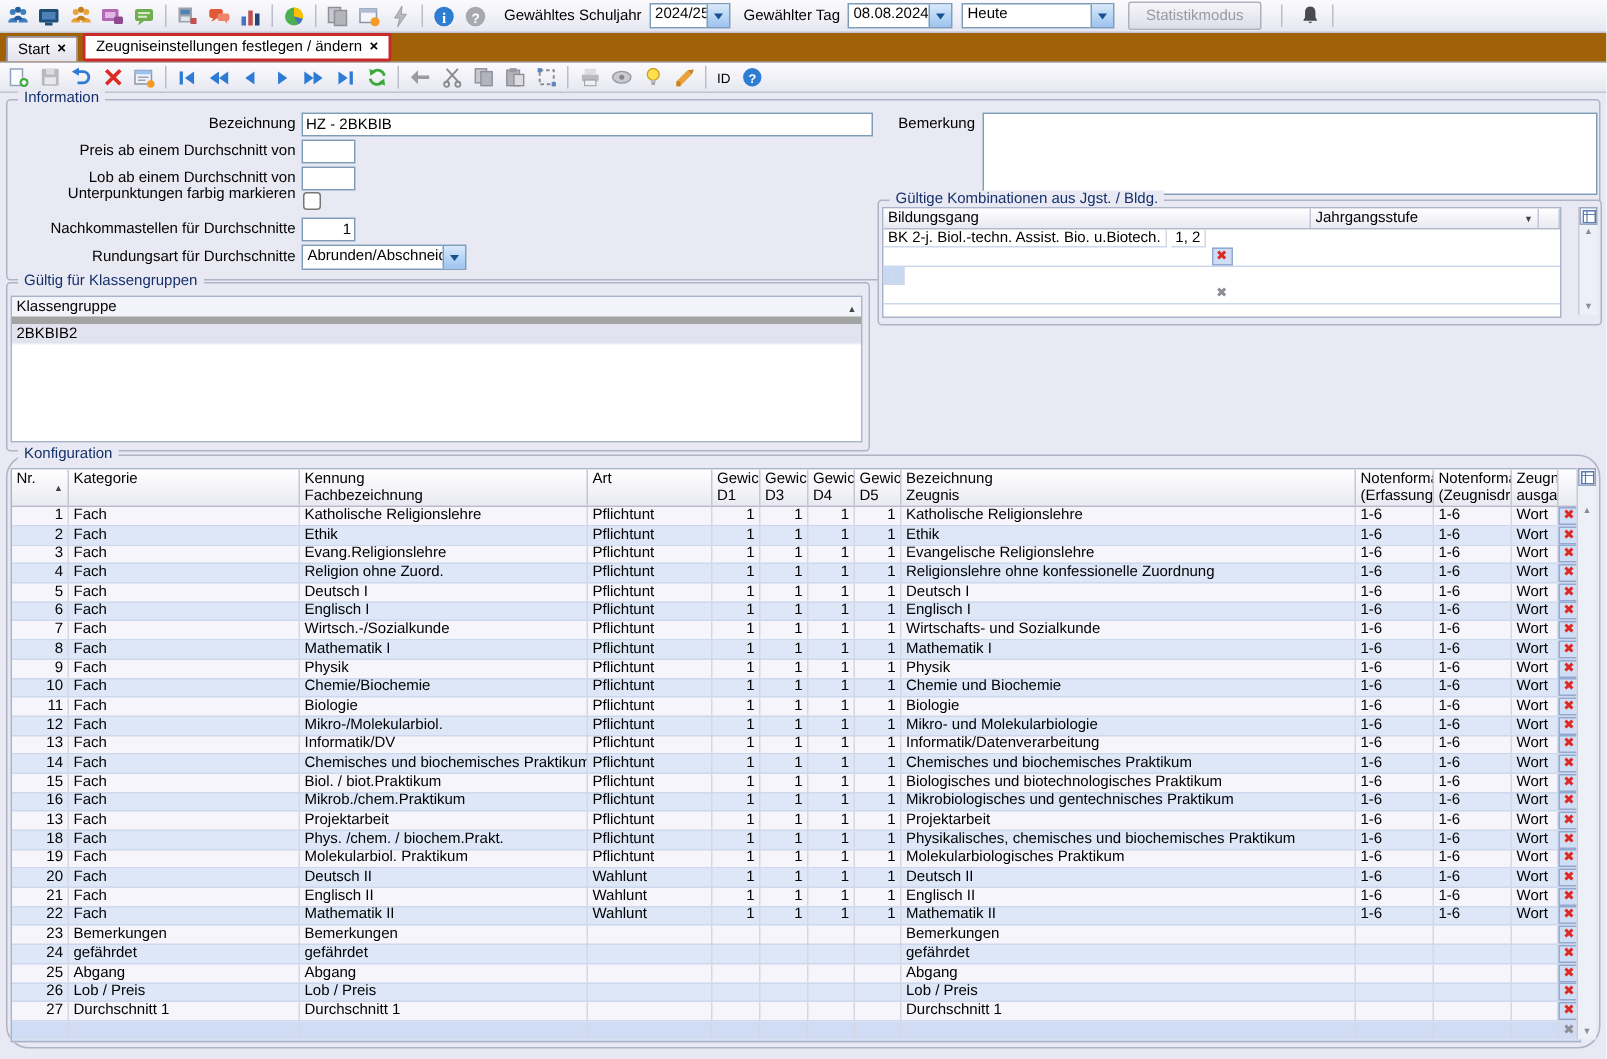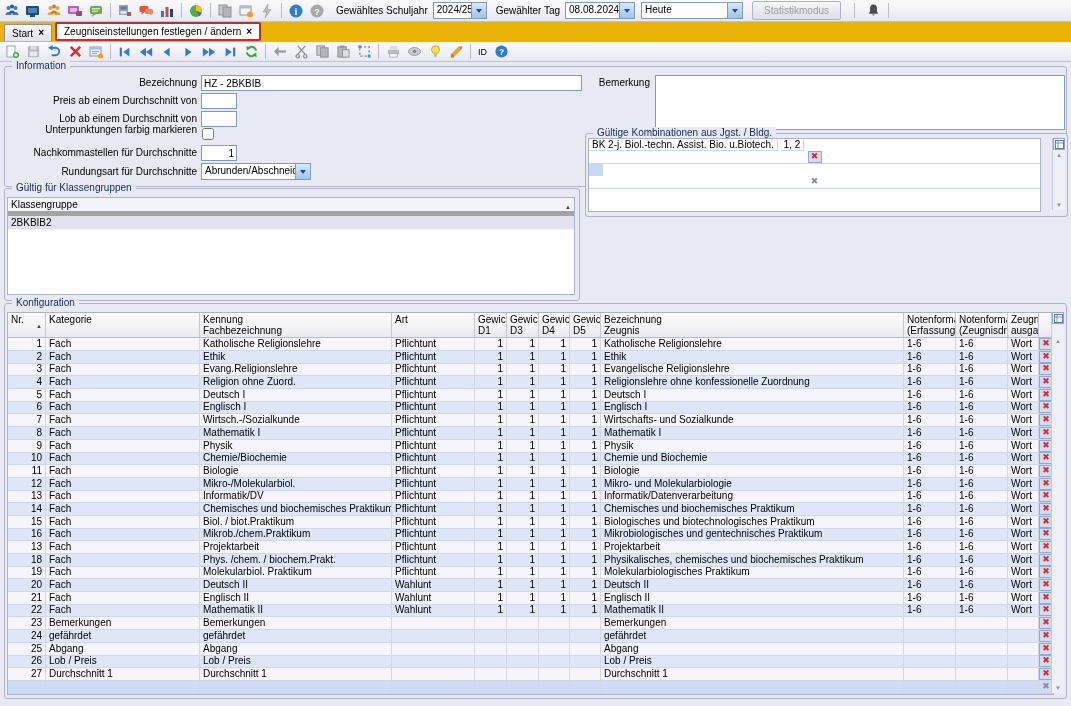--- a/index.html
+++ b/index.html
@@ -17,21 +17,21 @@
   .tb-label{margin:0 4px 0 8px;white-space:nowrap;}
   .combo{display:flex;align-items:stretch;background:#fff;border:1px solid #7f9db9;height:15px;}
   .combo .val{flex:1;padding:0 3px;line-height:14px;white-space:nowrap;overflow:hidden;}
   .combo .btn{width:14px;background:linear-gradient(#d9e9fb,#9cc3ef);border-left:1px solid #7f9db9;
     display:flex;align-items:center;justify-content:center;}
   .combo .btn::after{content:"";border:3px solid transparent;border-top:4px solid #17508e;margin-top:4px;}
   .push-btn{margin-left:8px;height:17px;padding:0 11px;background:linear-gradient(#f6f6fa,#dddde8);
     border:1px solid #b0b0c0;border-radius:2px;color:#9a9aa6;display:flex;align-items:center;}
 
   
-  .tabbar{height:19px;background:#eab308;border-bottom:1px solid #b3b3c5;display:flex;align-items:flex-end;padding-left:4px;gap:3px;}
+  .tabbar{height:19px;background:#a16207;border-bottom:1px solid #b3b3c5;display:flex;align-items:flex-end;padding-left:4px;gap:3px;}
   .tab{height:16px;display:flex;align-items:center;gap:5px;padding:0 7px;background:linear-gradient(#f8f8fb,#e3e3ed);
     border:1px solid #9090a6;border-bottom:none;border-radius:2px 2px 0 0;white-space:nowrap;}
   .tab.active{background:#fff;border:2px solid #cb2a2a;border-radius:2px;height:15px;}
   .tab .x{font-weight:bold;font-size:10px;line-height:10px;}
 
   
   .workspace{position:relative;width:1071px;height:644px;background:#e9e9f3;}
   .groupbox{position:absolute;border:1px solid #b0b3c6;border-radius:3px;background:#e9e9f3;}
   .legend{position:absolute;top:-7px;left:7px;background:#e9e9f3;padding:0 4px;color:#15316b;white-space:nowrap;}
 
@@ -410,20 +410,25 @@
         <span class="btn"></span>
       </div>
 
       <span class="lbl" style="left:540px;top:9px;width:105px">Bemerkung</span>
       <textarea class="txt" style="left: 650px; top: 8px; width: 404px; height: 53px;"></textarea>
     </div>
 
     <div class="groupbox" style="left:585px;top:71px;width:481px;height:82px;">
       <span class="legend">Gültige Kombinationen aus Jgst. / Bldg.</span>
       <div class="white-panel" style="left:2px;top:4px;width:451px;height:72px">
+        <div class="kmb-grid hdr" style="height:13px">
+          <span class="hcell">Bildungsgang</span>
+          <span class="hcell"><span>Jahrgangsstufe</span><span class="sort">▼</span></span>
+          <span class="hcell"></span>
+        </div>
         <div class="kmb-body">
           
             <div class="kmb-grid kmb-row" style="height:13px">
               <span class="cell">BK 2-j. Biol.-techn. Assist. Bio. u.Biotech.</span>
               <span class="cell">1, 2</span>
               <span class="del-cell">
                 <span class="del-x">✖</span>
               </span>
             </div>
           
@@ -458,21 +463,21 @@
         </div>
         <div class="kg-body">
 
 
             <div class="kg-row">2BKBIB2</div>
 
         </div>
       </div>
     </div>
 
-    <div class="groupbox" style="left:4px;top:241px;width:1061px;height:394px;">
+    <div class="groupbox" style="left:4px;top:241px;width:1061px;height:394px;border-radius:15px;">
       <span class="legend">Konfiguration</span>
 
       <div class="white-panel" style="left:2px;top:8px;width:1045px;height:381px">
         <div class="cfg-grid hdr" style="height:24px">
           <span class="cfg-hdr-cell"><span>Nr.</span><span class="sort" style="top:8px">▲</span></span>
           <span class="cfg-hdr-cell">
               <div>Kategorie</div>
             </span>
           <span class="cfg-hdr-cell">
               <div>Kennung</div>

